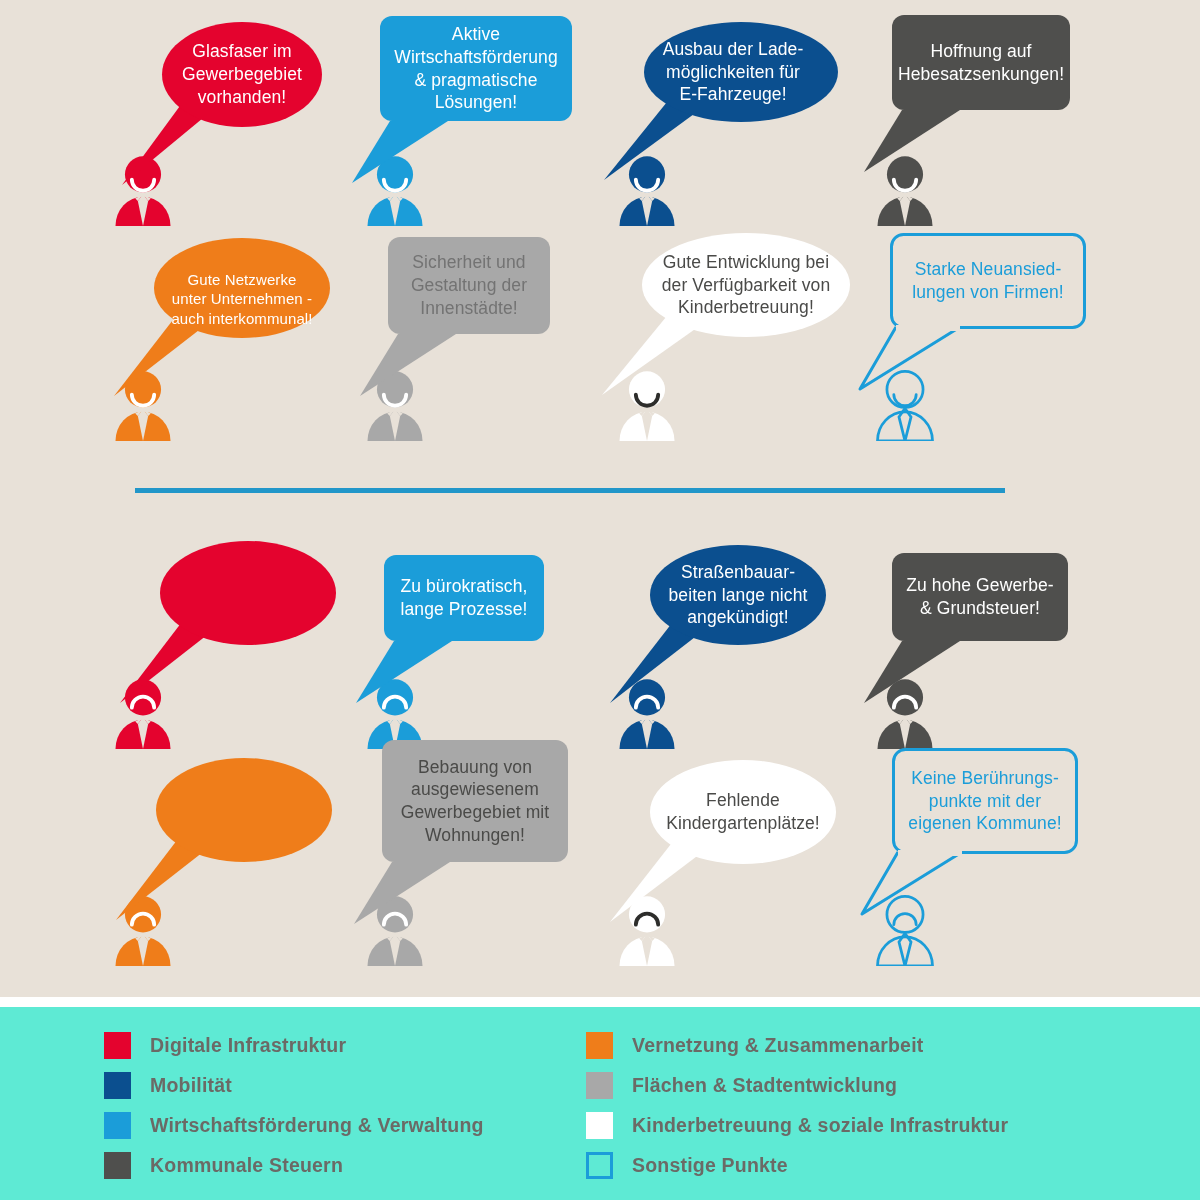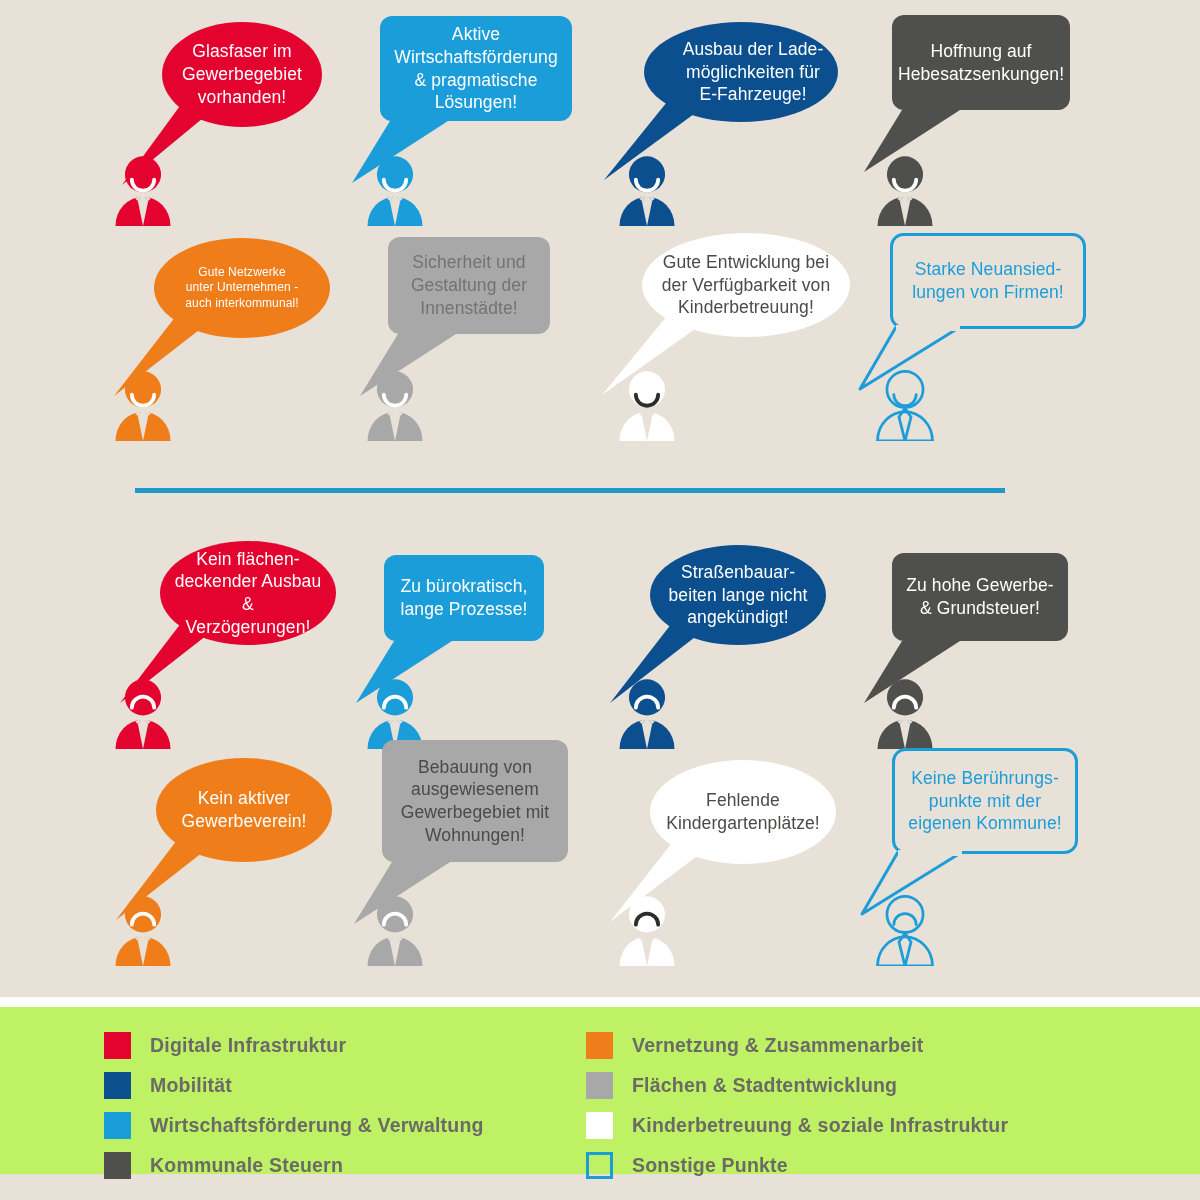--- a/index.html
+++ b/index.html
@@ -28,21 +28,21 @@
     letter-spacing:.1px;
     white-space:pre-line;
     pointer-events:none;
   }
 
   
   .divider{position:absolute;left:135px;top:488px;width:870px;height:5px;background:#2196c9;}
   .whiteband{position:absolute;left:0;top:997px;width:1200px;height:10px;background:#ffffff;}
 
   
-  .legend{position:absolute;left:0;top:1007px;width:1200px;height:167px;background:#bef264;}
+  .legend{position:absolute;left:0;top:1007px;width:1200px;height:193px;background:#5eead4;}
   .legend-col{position:absolute;top:18px;}
   .legend-col.left{left:104px;}
   .legend-col.right{left:586px;}
   .legend-row{display:flex;align-items:center;height:40px;margin-bottom:0px;}
   .swatch{width:27px;height:27px;flex:0 0 27px;}
   .legend-label{
     margin-left:19px;
     font-size:19.5px;
     color:#6b6a66;
     font-weight:bold;
@@ -107,21 +107,21 @@
      <path d="M 50 63 L 56 71 L 59 68 Z" fill="#e8e1d8"></path>
    </svg>
       </div>
       <div class="bubble" style="left: 644px; top: 22px; width: 194px; height: 100px;">
         <svg width="284" height="180" viewBox="0 0 284 180" xmlns="http://www.w3.org/2000/svg">
       <path d="M 58.199999999999996 86
                L -40 158
                L 31.04 70 Z" fill="#0b4f8f"></path>
       <ellipse cx="97" cy="50" rx="97" ry="50" fill="#0b4f8f"></ellipse>
     </svg>
-        <div class="btext" style="width: 162px; height: 100px; left: 28px; top: 0px; color: rgb(255, 255, 255); font-size: 17.5px;">Ausbau der Lade-
+        <div class="btext" style="width: 162px; height: 100px; left: 8px; top: 0px; color: rgb(255, 255, 255); font-size: 17.5px;">Ausbau der Lade-
 möglichkeiten für
 E-Fahrzeuge!</div>
       </div>
       <div class="person" style="left: 862px; top: 140px;">
    <svg viewBox="0 0 100 100" xmlns="http://www.w3.org/2000/svg">
      <circle cx="50" cy="40" r="21" fill="#4f4f4d"></circle>
      <path d="M 37 46 A 13 13 0 0 0 63 46" fill="none" stroke="#ffffff" stroke-width="4.4" stroke-linecap="round"></path>
      <path d="M 18 100 A 32 34 0 0 1 82 100 Z" fill="#4f4f4d"></path>
      <path d="M 50 63 L 44 71 L 50 100 L 56 71 Z" fill="#e8e1d8"></path>
      <path d="M 50 63 L 44 71 L 41 68 Z" fill="#e8e1d8"></path>
@@ -146,21 +146,21 @@
      <path d="M 50 63 L 56 71 L 59 68 Z" fill="#e8e1d8"></path>
    </svg>
       </div>
       <div class="bubble" style="left: 154px; top: 238px; width: 176px; height: 100px;">
         <svg width="266" height="180" viewBox="0 0 266 180" xmlns="http://www.w3.org/2000/svg">
       <path d="M 52.8 86
                L -40 158
                L 28.16 70 Z" fill="#ef7d1a"></path>
       <ellipse cx="88" cy="50" rx="88" ry="50" fill="#ef7d1a"></ellipse>
     </svg>
-        <div class="btext" style="width: 156px; height: 100px; left: 10px; top: 0px; color: rgb(255, 255, 255); font-size: 12px;">Gute Netzwerke
+        <div class="btext" style="width: 156px; height: 100px; left: 10px; top: 11px; color: rgb(255, 255, 255); font-size: 15px;">Gute Netzwerke
 unter Unternehmen -
 auch interkommunal!</div>
       </div>
       <div class="person" style="left: 352px; top: 355px;">
    <svg viewBox="0 0 100 100" xmlns="http://www.w3.org/2000/svg">
      <circle cx="50" cy="40" r="21" fill="#a8a8a8"></circle>
      <path d="M 37 46 A 13 13 0 0 0 63 46" fill="none" stroke="#ffffff" stroke-width="4.4" stroke-linecap="round"></path>
      <path d="M 18 100 A 32 34 0 0 1 82 100 Z" fill="#a8a8a8"></path>
      <path d="M 50 63 L 44 71 L 50 100 L 56 71 Z" fill="#e8e1d8"></path>
      <path d="M 50 63 L 44 71 L 41 68 Z" fill="#e8e1d8"></path>
@@ -229,23 +229,20 @@
      <path d="M 50 63 L 56 71 L 59 68 Z" fill="#e8e1d8"></path>
    </svg>
       </div>
       <div class="bubble" style="left: 160px; top: 541px; width: 176px; height: 104px;">
         <svg width="266" height="184" viewBox="0 0 266 184" xmlns="http://www.w3.org/2000/svg">
       <path d="M 52.8 89.44
                L -40 162
                L 28.16 72.8 Z" fill="#e4032e"></path>
       <ellipse cx="88" cy="52" rx="88" ry="52" fill="#e4032e"></ellipse>
     </svg>
-        <div class="btext" style="width: 156px; height: 104px; left: 10px; top: 0px; color: rgb(255, 255, 255); font-size: 17.5px;">Kein flächen-
-deckender Ausbau &amp;
-Verzögerungen!</div>
       </div>
       <div class="person" style="left: 352px; top: 663px;">
    <svg viewBox="0 0 100 100" xmlns="http://www.w3.org/2000/svg">
      <circle cx="50" cy="40" r="21" fill="#1b9dd9"></circle>
      <path d="M 37 52 A 13 13 0 0 1 63 52" fill="none" stroke="#ffffff" stroke-width="4.4" stroke-linecap="round"></path>
      <path d="M 18 100 A 32 34 0 0 1 82 100 Z" fill="#1b9dd9"></path>
      <path d="M 50 63 L 44 71 L 50 100 L 56 71 Z" fill="#e8e1d8"></path>
      <path d="M 50 63 L 44 71 L 41 68 Z" fill="#e8e1d8"></path>
      <path d="M 50 63 L 56 71 L 59 68 Z" fill="#e8e1d8"></path>
    </svg>
@@ -307,22 +304,20 @@
      <path d="M 50 63 L 56 71 L 59 68 Z" fill="#e8e1d8"></path>
    </svg>
       </div>
       <div class="bubble" style="left: 156px; top: 758px; width: 176px; height: 104px;">
         <svg width="266" height="184" viewBox="0 0 266 184" xmlns="http://www.w3.org/2000/svg">
       <path d="M 52.8 89.44
                L -40 162
                L 28.16 72.8 Z" fill="#ef7d1a"></path>
       <ellipse cx="88" cy="52" rx="88" ry="52" fill="#ef7d1a"></ellipse>
     </svg>
-        <div class="btext" style="width: 156px; height: 104px; left: 10px; top: 0px; color: rgb(255, 255, 255); font-size: 17.5px;">Kein aktiver
-Gewerbeverein!</div>
       </div>
       <div class="person" style="left: 352px; top: 880px;">
    <svg viewBox="0 0 100 100" xmlns="http://www.w3.org/2000/svg">
      <circle cx="50" cy="40" r="21" fill="#a8a8a8"></circle>
      <path d="M 37 52 A 13 13 0 0 1 63 52" fill="none" stroke="#ffffff" stroke-width="4.4" stroke-linecap="round"></path>
      <path d="M 18 100 A 32 34 0 0 1 82 100 Z" fill="#a8a8a8"></path>
      <path d="M 50 63 L 44 71 L 50 100 L 56 71 Z" fill="#e8e1d8"></path>
      <path d="M 50 63 L 44 71 L 41 68 Z" fill="#e8e1d8"></path>
      <path d="M 50 63 L 56 71 L 59 68 Z" fill="#e8e1d8"></path>
    </svg>

